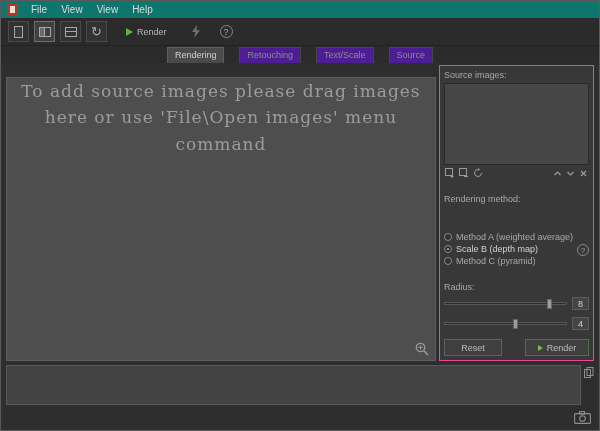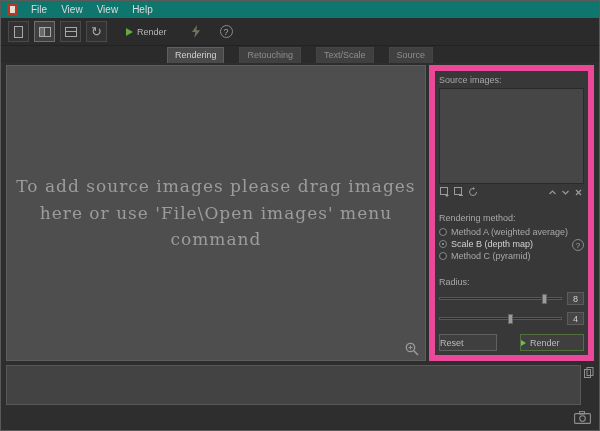--- a/index.html
+++ b/index.html
@@ -33,59 +33,59 @@
   .play-tri { width:0; height:0; border-left:7px solid #5fae3f;
               border-top:4.5px solid transparent; border-bottom:4.5px solid transparent; }
   .tb-render-label { font-size:9px; color:#b8b8b8; }
   .tb-lightning { margin-left:14px; display:flex; align-items:center; }
   .tb-help { margin-left:14px; width:13px; height:13px; border:1px solid #8a8a8a; border-radius:50%;
              color:#aaa; font-size:9px; display:flex; align-items:center; justify-content:center; cursor:pointer; }
 
   
   .tabbar { height:17px; background:#2b2b2b; display:flex; justify-content:center;
             align-items:flex-end; gap:15px; flex:0 0 auto; }
-  .tab { font-size:9px; color:#8d8d8d; background:#404040; border:1px solid #454545;
+  .tab { font-size:9px; color:#8d8d8d; background:#4c1d95; border:1px solid #454545;
          border-bottom:none; padding:2px 7px 3px; cursor:pointer; }
   .tab.active { background:#4a4a4a; color:#d0d0d0; border-color:#5e5e5e; }
 
   
   .content { flex:1 1 auto; display:flex; padding:2px 5px 2px; gap:3px; min-height:0; }
   .main-panel { width:450px; background:#4e4e4e; border:1px solid #5d5d5d; position:relative;
-                display:flex; align-items:center; justify-content:center; }
+                display:flex; align-items:flex-start; justify-content:center;margin-top:12px; }
   .drop-hint { font-family:"DejaVu Serif", serif; font-size:17px; letter-spacing:1px;
                color:#9c9c9c; text-align:center; max-width:440px; line-height:1.55; }
   .zoom-icon { position:absolute; right:6px; bottom:4px; cursor:pointer; }
 
   
-  .right-panel { flex:1; background:#383838; border:6px solid #ec4899; padding:3px 4px 4px;
+  .right-panel { flex:1; background:#383838; border:1px solid #ec4899; padding:3px 4px 4px;
                  display:flex; flex-direction:column; font-size:9px; color:#a8a8a8; }
   .rp-label { margin:1px 0 3px; }
   .listbox { height:150px; background:#464646; border:1px solid #2a2a2a; cursor:default; }
   .icon-row { display:flex; align-items:center; gap:4px; padding:3px 1px 2px; }
   .icon-row .spacer { flex:1; }
   .mini-icon { display:flex; align-items:center; justify-content:center; cursor:pointer; }
   .section-label { margin:14px 0 2px; }
-  .methods-wrap { position:relative; padding-right:16px; }
+  .methods-wrap { position:relative; padding-right:16px;margin-top:24px; }
   .radio-row { display:flex; align-items:center; gap:4px; margin:2px 0; cursor:pointer; }
   .radio { width:8px; height:8px; border-radius:50%; border:1px solid #888; background:#303030;
            position:relative; flex:0 0 auto; }
   .radio.checked::after { content:""; position:absolute; inset:2px; border-radius:50%; background:#8fb8d8; }
   .radio-row .lbl { white-space:nowrap; }
   .radio-row.selected .lbl { color:#d2d2d2; }
   .rp-help { position:absolute; right:0; top:14px; width:12px; height:12px; border:1px solid #888;
              border-radius:50%; color:#aaa; font-size:8px; display:flex; align-items:center;
              justify-content:center; cursor:pointer; }
   .slider-row { display:flex; align-items:center; gap:5px; margin:3px 0 4px; }
   .slider-track { flex:1; height:3px; background:#2b2b2b; border:1px solid #585858; position:relative; cursor:pointer; }
   .slider-handle { position:absolute; top:-4px; width:5px; height:10px; background:#9c9c9c; border:1px solid #666; }
   .value-box { width:17px; height:13px; background:#454545; border:1px solid #5c5c5c;
                color:#cfcfcf; text-align:center; font-size:9px; line-height:12px; }
   .buttons-row { display:flex; justify-content:space-between; gap:8px; margin-top:5px; }
   .btn { height:17px; background:#3f3f3f; border:1px solid #606060; color:#bcbcbc; font-size:9px;
-         display:flex; align-items:center; justify-content:flex-start; gap:4px; cursor:pointer; }
+         display:flex; align-items:center; justify-content:center; gap:4px; cursor:pointer; }
   .btn-reset { width:58px; }
   .btn-render { width:64px; border-color:#54703f; }
   .play-sm { width:0; height:0; border-left:5px solid #6fbf4f;
              border-top:3.5px solid transparent; border-bottom:3.5px solid transparent; }
 
   
   .bottom-area { flex:0 0 auto; display:flex; padding:2px 5px 0; gap:3px; }
   .log-panel { width:578px; height:40px; background:#434343; border:1px solid #585858; }
   .log-side { display:flex; flex-direction:column; align-items:center; padding-top:2px; }
   .statusbar { flex:0 0 auto; height:25px; display:flex; align-items:center;

